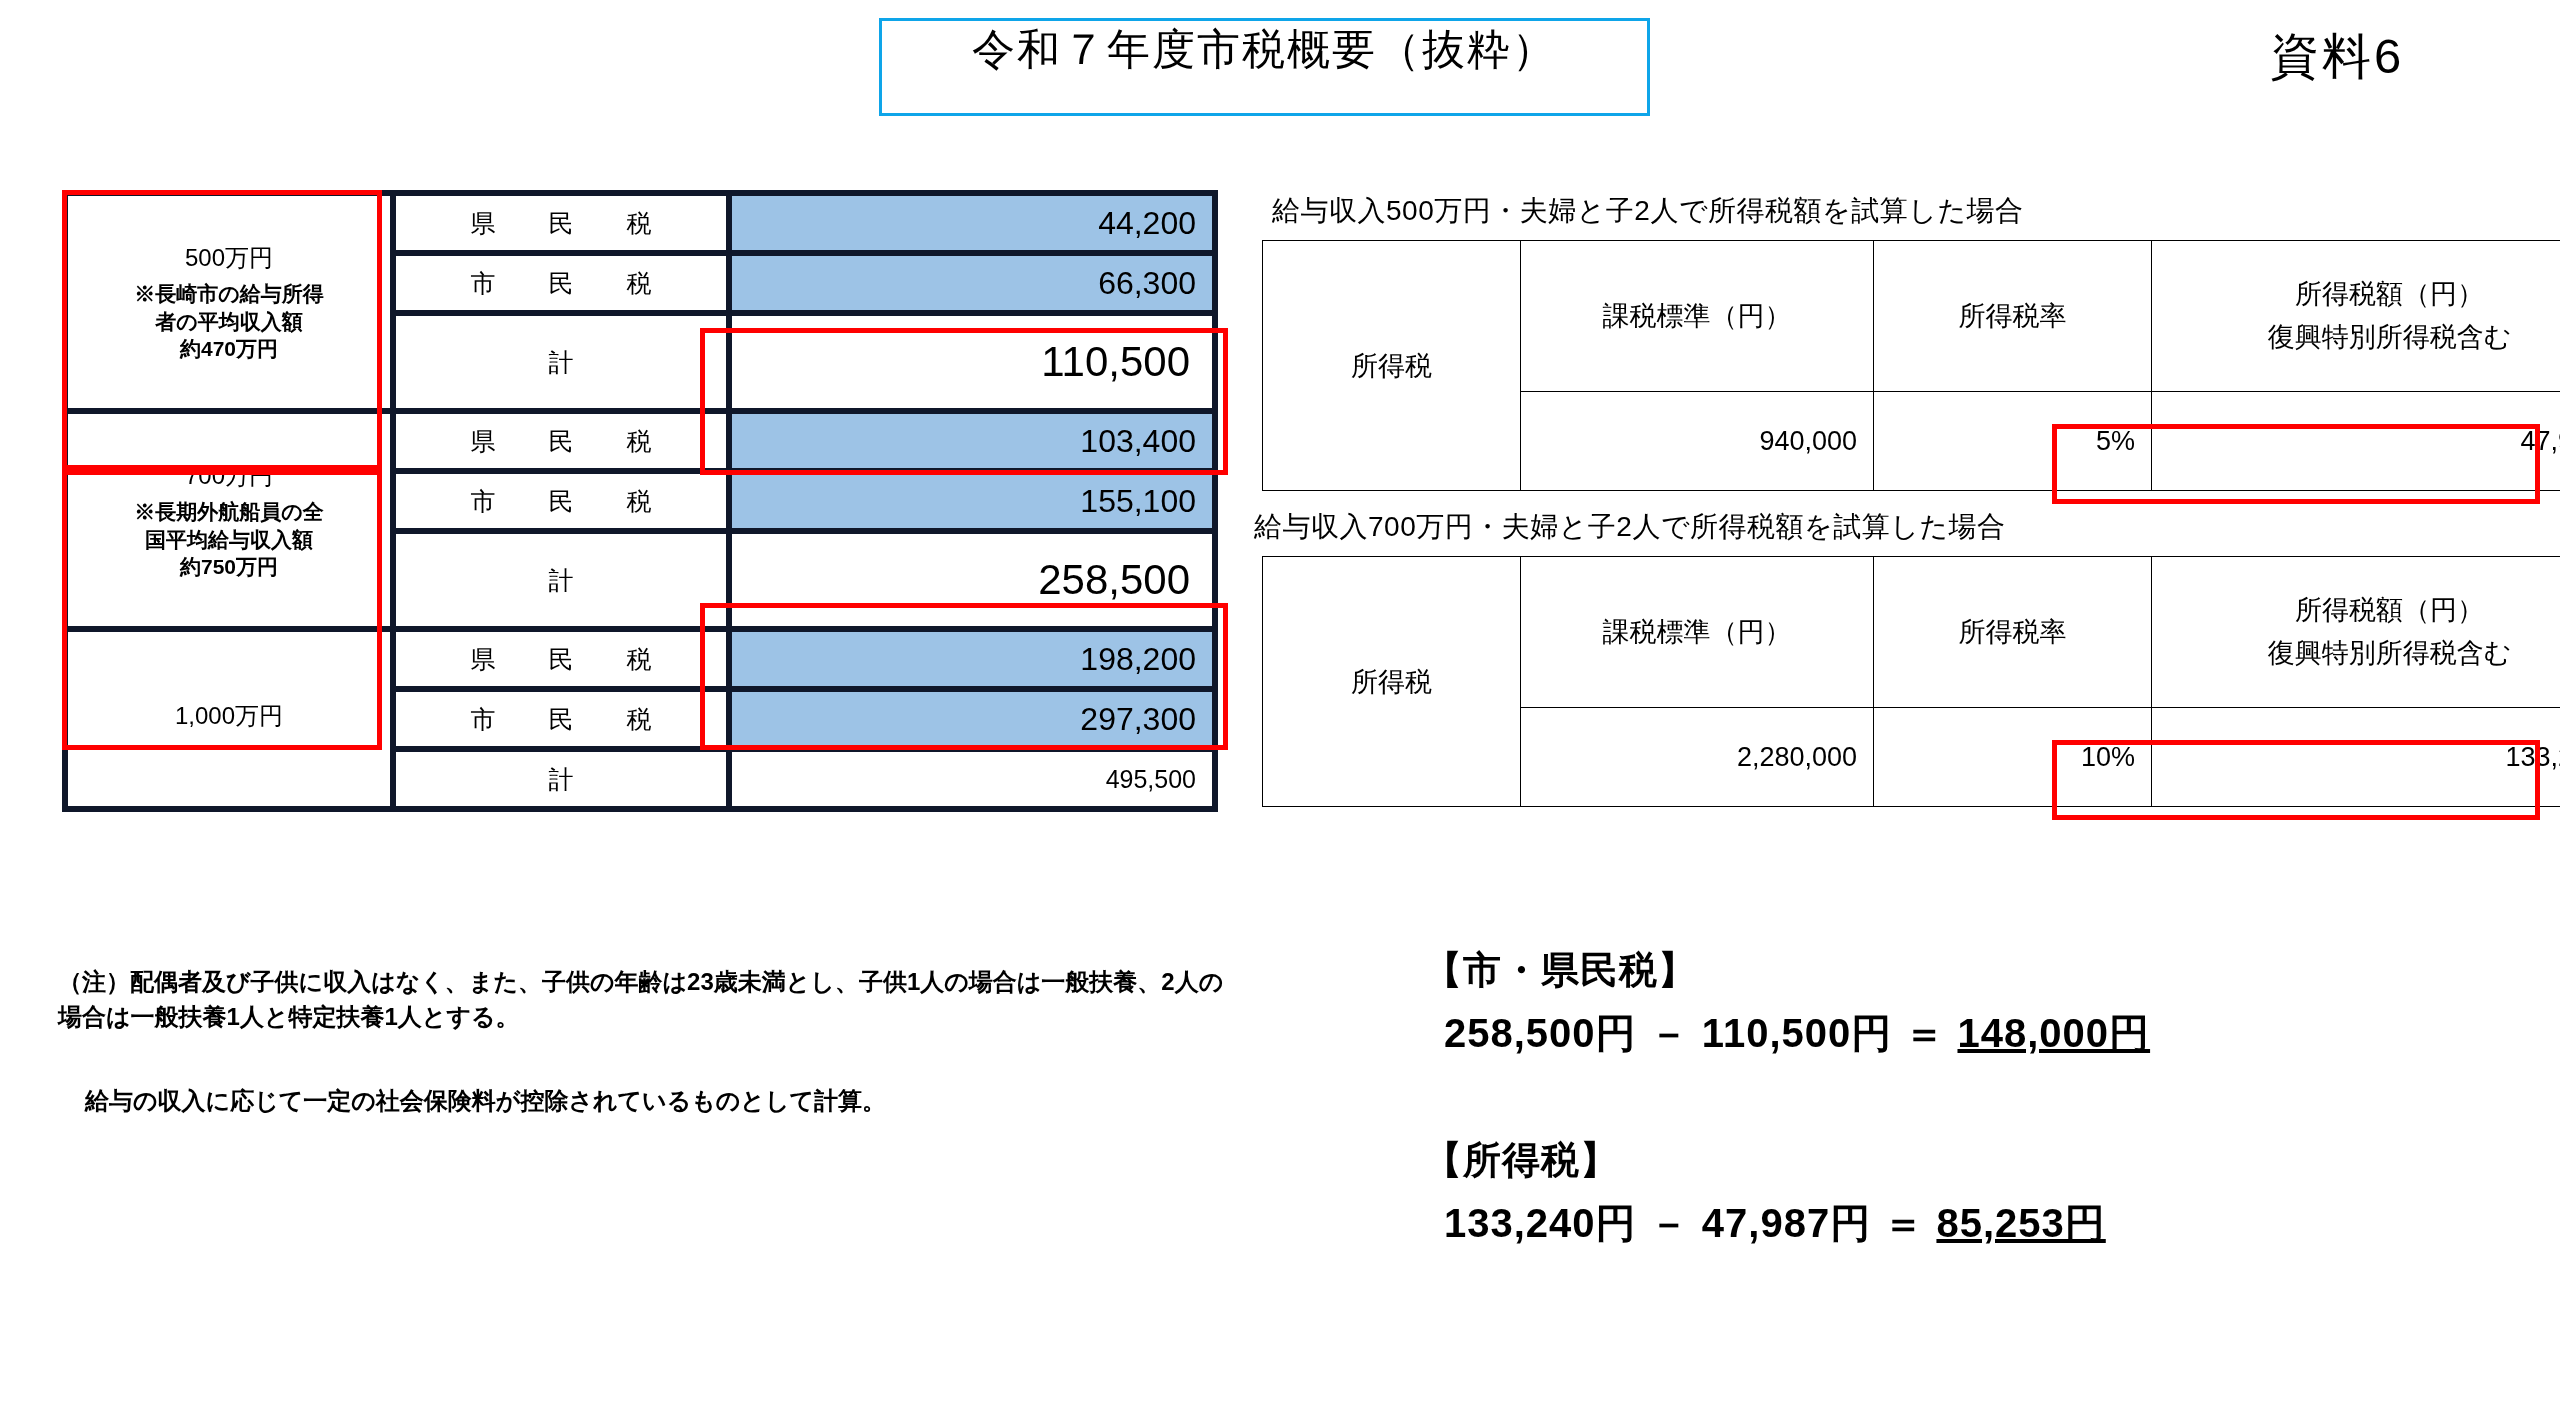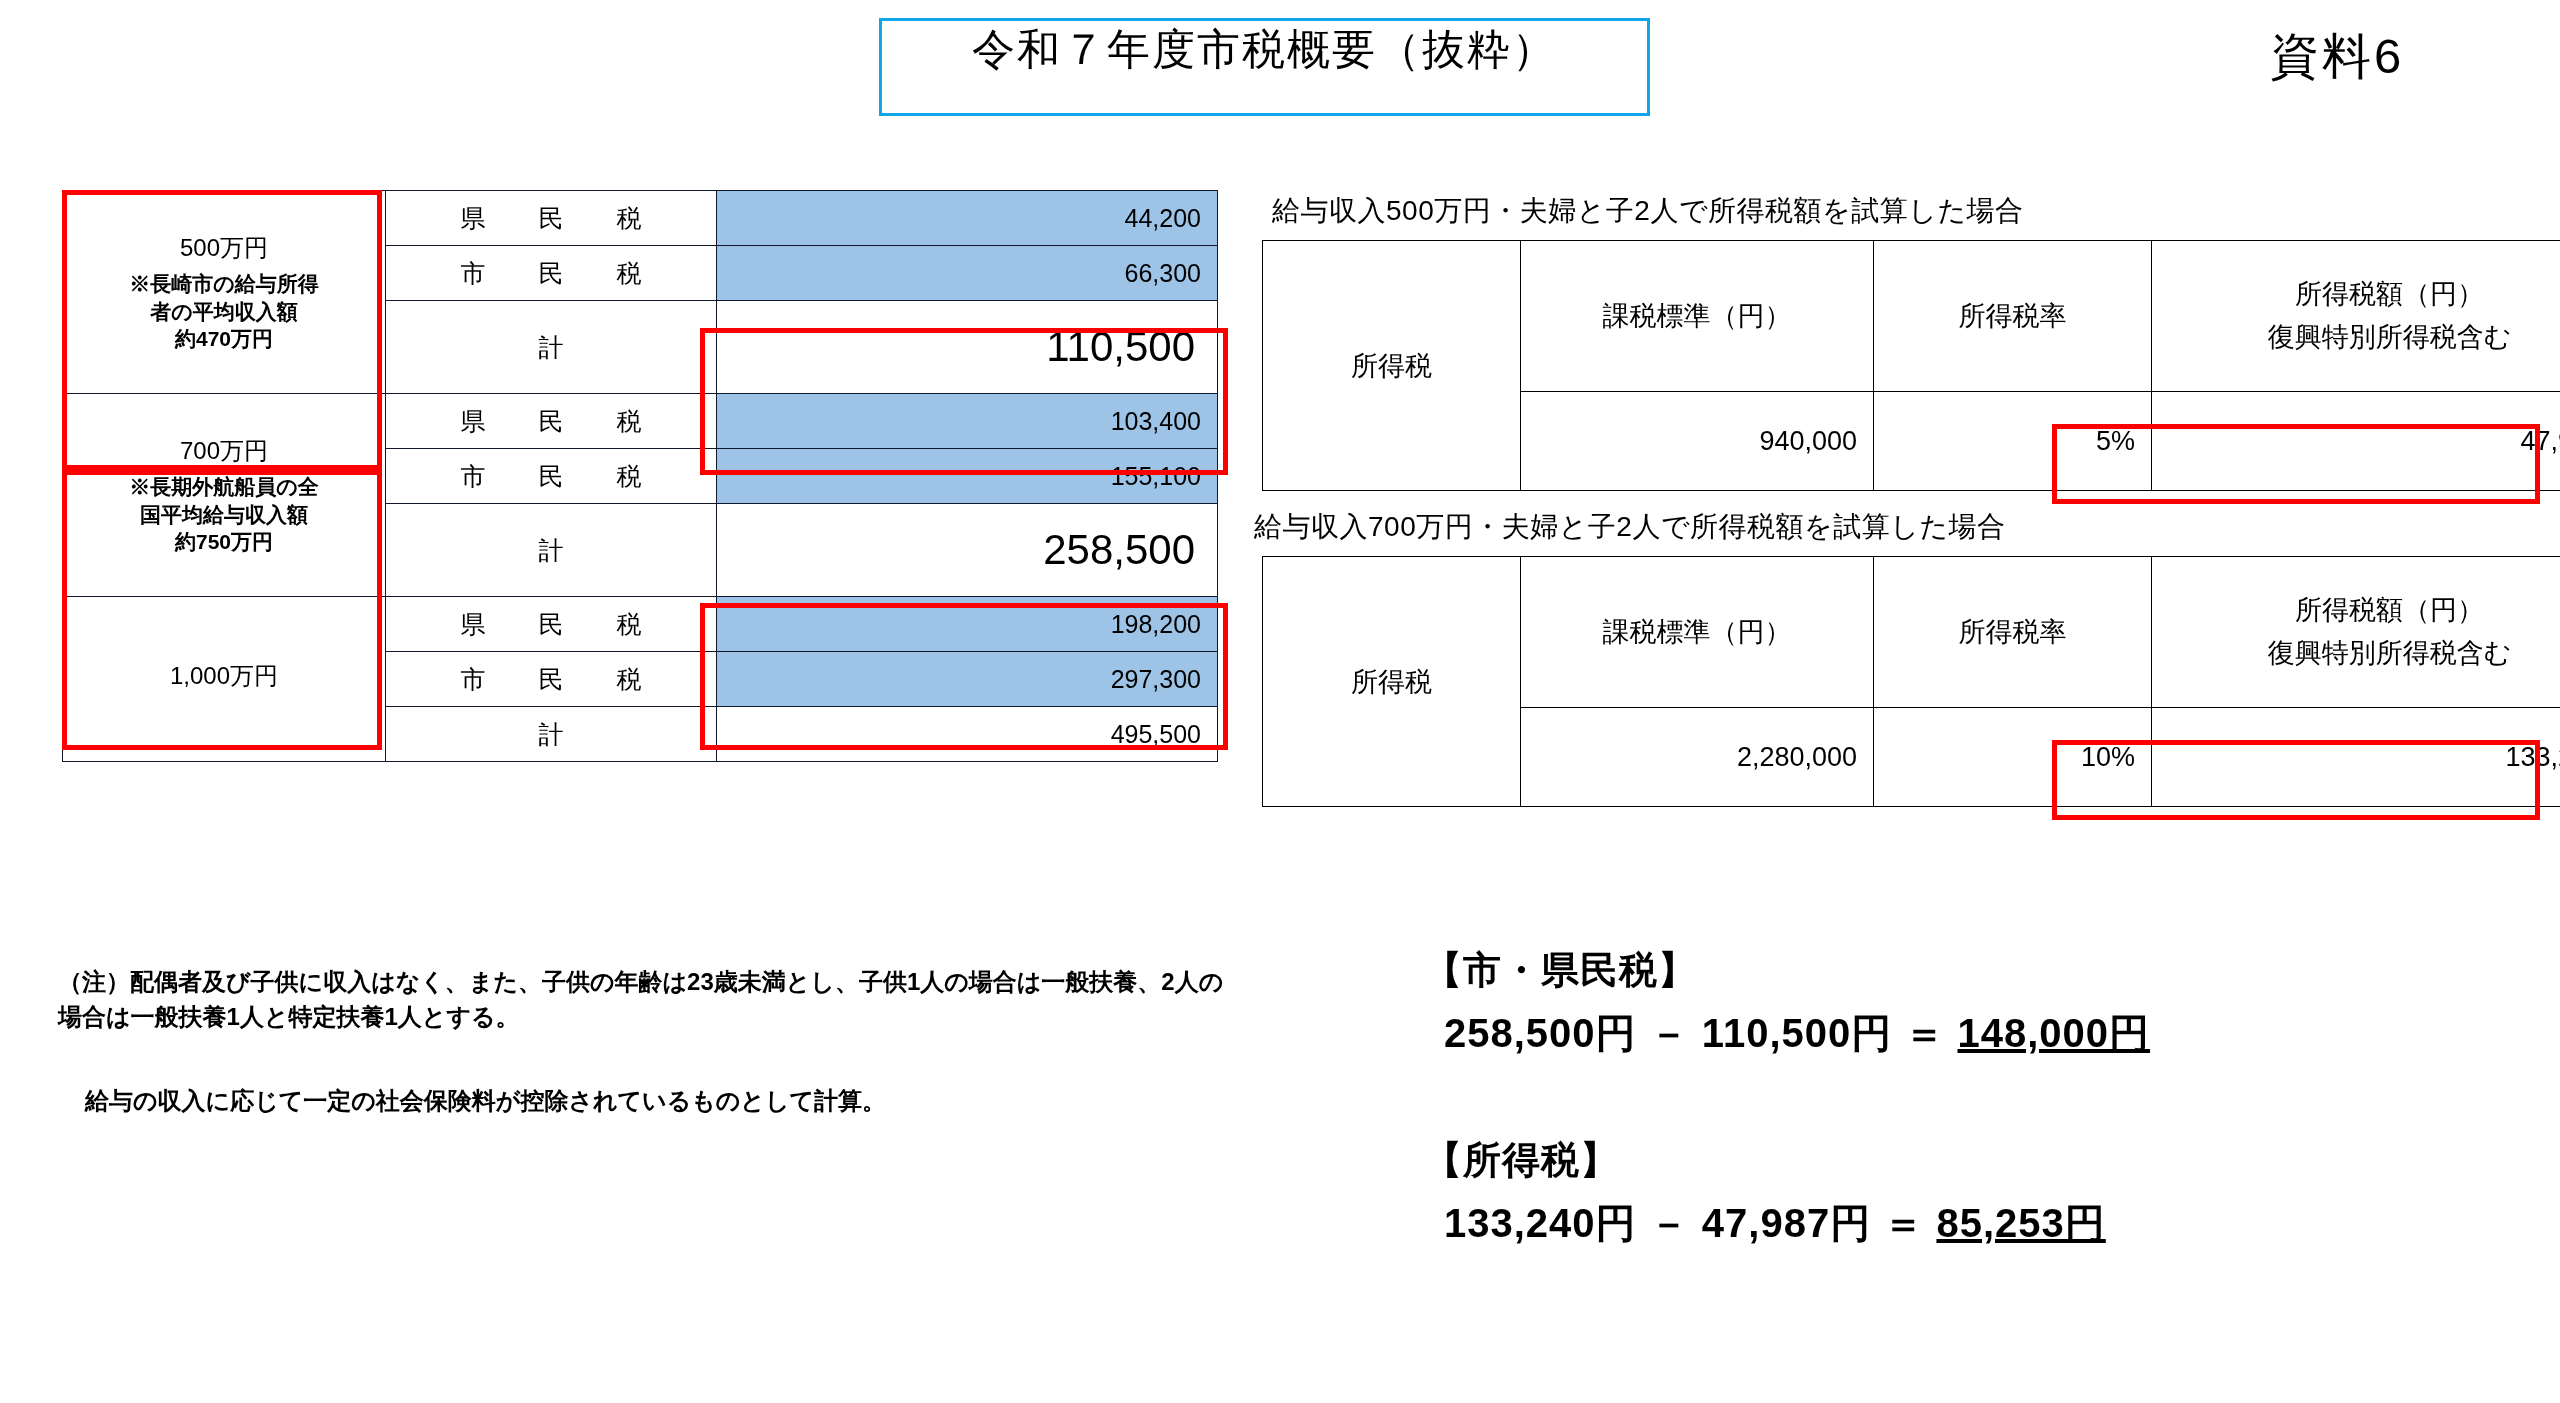--- a/index.html
+++ b/index.html
@@ -41,21 +41,21 @@
   
   #left-table {
     position: absolute;
     left: 62px;
     top: 190px;
     width: 1156px;
     border-collapse: collapse;
     table-layout: fixed;
   }
   #left-table td {
-    border: 1px solid #0f172a;
+    border: 6px solid #0f172a;
     font-size: 23px;
     padding: 0;
     height: 54px;
     vertical-align: middle;
   }
   #left-table td.cat {
     width: 310px;
     text-align: center;
     line-height: 1.35;
     padding: 4px 6px;
@@ -78,21 +78,21 @@
     text-indent: 14px;
     font-size: 25px;
   }
   #left-table td.label.total {
     letter-spacing: 0;
     text-indent: 0;
   }
   #left-table td.val {
     text-align: right;
     padding-right: 16px;
-    font-size: 25px;
+    font-size: 32px;
     background: #9dc3e6;
   }
   #left-table td.val.sum {
     background: #ffffff;
     font-size: 42px;
     padding-right: 22px;
   }
   #left-table td.val.sum.plain {
     font-size: 25px;
     padding-right: 16px;

